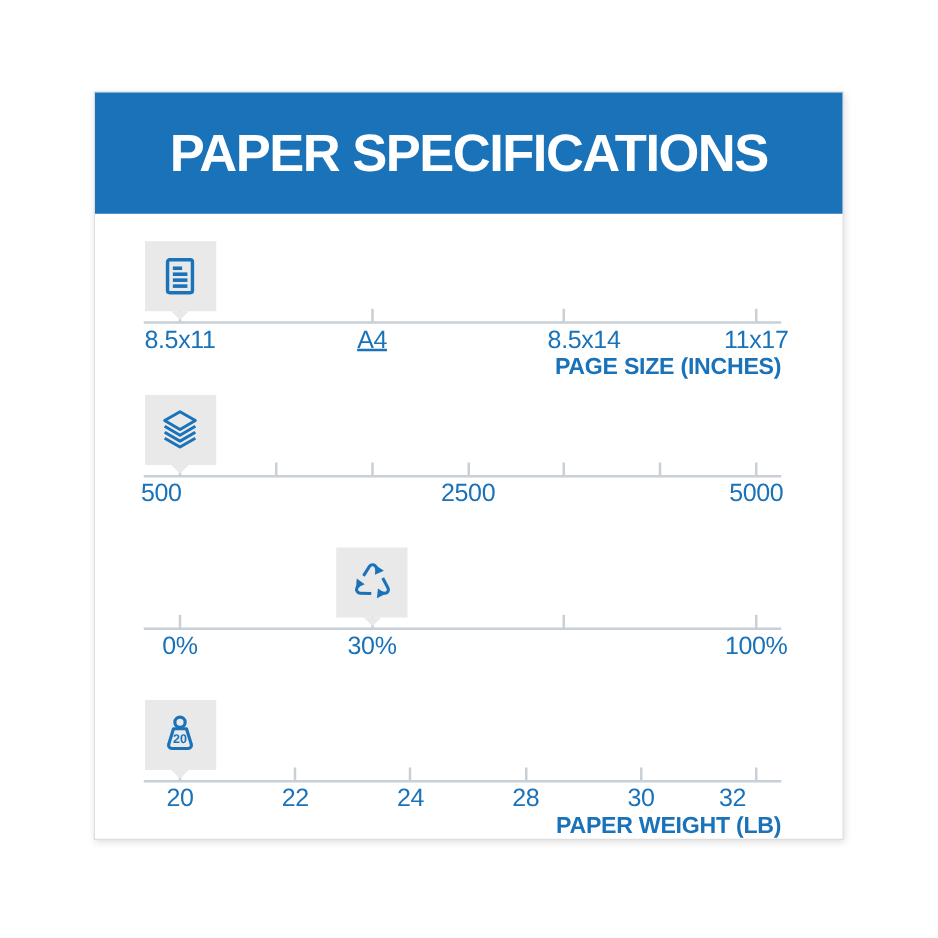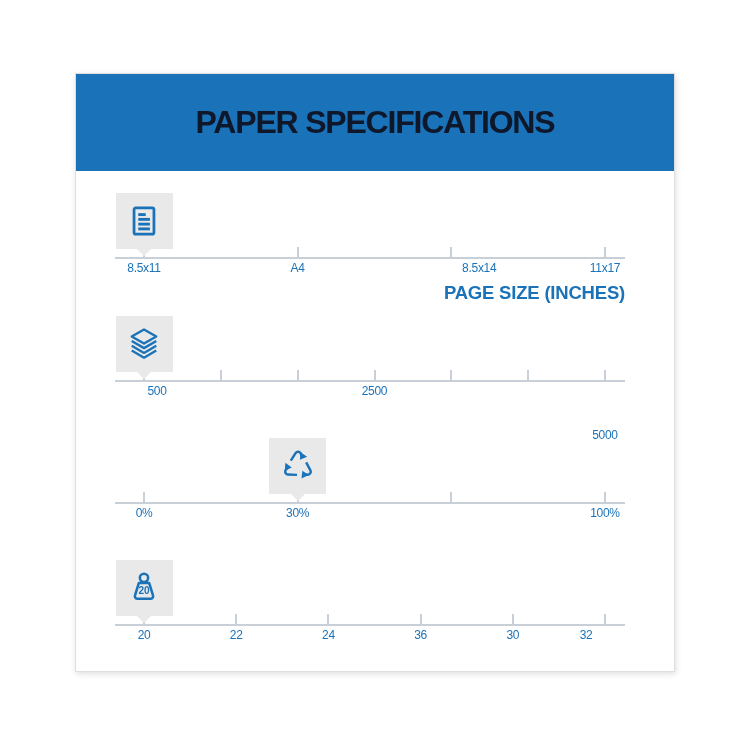--- a/index.html
+++ b/index.html
@@ -13,42 +13,42 @@
     border: 1px solid #dedede;
     box-shadow: 1px 2px 6px rgba(0,0,0,.13);
   }
 
   .card-header {
     position: absolute; left: 0; top: 0; width: 100%; height: 97px;
     background: var(--accent);
     display: flex; align-items: center; justify-content: center;
   }
   .card-header h1 {
-    color: #0f172a; font-size: 32px; font-weight: bold;
+    color: #ffffff; font-size: 42px; font-weight: bold;
     letter-spacing: -1.2px; white-space: nowrap;
   }
 
   .scale-row { position: absolute; left: 0; width: 598px; height: 122px; }
   .scale-row.r0 { top: 120px; }
   .scale-row.r1 { top: 243px; }
   .scale-row.r2 { top: 365px; }
   .scale-row.r3 { top: 487px; }
 
   .axis-line {
     position: absolute; left: 39px; top: 63px;
     width: 510px; height: 2px; background: var(--axis);
   }
   .tick {
     position: absolute; top: 53px; width: 2px; height: 11px;
     background: var(--axis);
   }
   .tick.tick-marker { top: 48px; height: 16px; }
   .tick-label {
     position: absolute; top: 67px; width: 90px;
-    text-align: center; font-size: 12px; color: var(--accent);
+    text-align: center; font-size: 20px; color: var(--accent);
     letter-spacing: -0.3px;
   }
   .scale-name {
     position: absolute; top: 88px; right: 49px;
     font-size: 18.5px; font-weight: bold; color: var(--accent);
     letter-spacing: -0.2px; white-space: nowrap;
   }
 
   .marker { position: absolute; top: -1px; width: 57px; height: 63px; }
   .marker-box {
@@ -74,21 +74,21 @@
   <div class="card-header">
     <h1>PAPER SPECIFICATIONS</h1>
   </div>
 
   <div class="scale-row r0">
     <div class="axis-line"></div>
     <div class="ticks">
         <div class="tick tick-marker" style="left: 67px;"></div>
         <div class="tick-label" style="left: 23px;">8.5x11</div>
         <div class="tick" style="left: 220.651px;"></div>
-        <div class="tick-label" style="left: 176.651px;">A4</div>
+        <div class="tick-label" style="left: 176.651px; text-decoration: underline;">A4</div>
         <div class="tick" style="left: 374.349px;"></div>
         <div class="tick-label" style="left: 330.349px; text-align: right;">8.5x14</div>
         <div class="tick" style="left: 528px;"></div>
         <div class="tick-label" style="left: 484px;">11x17</div>
       </div>
     <div class="marker" style="left: 39.5px;">
       <div class="marker-box">
         <span class="icon">
           <svg viewBox="0 0 34 34">
             <rect x="7.6" y="4.6" width="18.8" height="24.8" rx="1.6" fill="none" stroke="currentColor" stroke-width="2.6"></rect>
@@ -101,29 +101,29 @@
       </div>
       <div class="marker-tail"></div>
     </div>
     <div class="scale-name">PAGE SIZE (INCHES)</div>
   </div>
 
   <div class="scale-row r1">
     <div class="axis-line"></div>
     <div class="ticks">
         <div class="tick tick-marker" style="left: 67px;"></div>
-        <div class="tick-label" style="left: 36px; text-align: center;">500</div>
+        <div class="tick-label" style="left: 8px; text-align: center;">500</div>
         <div class="tick" style="left: 143.849px;"></div>
         <div class="tick" style="left: 220.651px;"></div>
         <div class="tick" style="left: 297.5px;"></div>
         <div class="tick-label" style="left: 253.5px;">2500</div>
         <div class="tick" style="left: 374.349px;"></div>
         <div class="tick" style="left: 451.151px;"></div>
         <div class="tick" style="left: 528px;"></div>
-        <div class="tick-label" style="left: 484px; margin-top: 44px;">5000</div>
+        <div class="tick-label" style="left: 484px;">5000</div>
       </div>
     <div class="marker" style="left: 39.5px;">
       <div class="marker-box">
         <span class="icon">
           <svg viewBox="0 0 34 34">
             <g fill="none" stroke="currentColor" stroke-width="2.2" stroke-linejoin="round">
               <path d="M17 3.2 L28.6 9.9 L17 16.6 L5.4 9.9 Z"></path>
               <path d="M5.4 14.2 L17 20.9 L28.6 14.2"></path>
               <path d="M5.4 18.7 L17 25.4 L28.6 18.7"></path>
               <path d="M5.4 23.2 L17 29.9 L28.6 23.2"></path>
@@ -174,33 +174,34 @@
   <div class="scale-row r3">
     <div class="axis-line"></div>
     <div class="ticks">
         <div class="tick tick-marker" style="left: 67px;"></div>
         <div class="tick-label" style="left: 23px;">20</div>
         <div class="tick" style="left: 159.2px;"></div>
         <div class="tick-label" style="left: 115.2px;">22</div>
         <div class="tick" style="left: 251.4px;"></div>
         <div class="tick-label" style="left: 207.4px;">24</div>
         <div class="tick" style="left: 343.6px;"></div>
-        <div class="tick-label" style="left: 299.6px;">36</div>
+        <div class="tick-label" style="left: 299.6px;">28</div>
         <div class="tick" style="left: 435.8px;"></div>
         <div class="tick-label" style="left: 391.8px;">30</div>
         <div class="tick" style="left: 528px;"></div>
         <div class="tick-label" style="left: 465px;">32</div>
       </div>
     <div class="marker" style="left: 39.5px;">
       <div class="marker-box">
         <span class="icon">
           <svg viewBox="0 0 34 34">
             <circle cx="17" cy="7.4" r="3.9" fill="none" stroke="currentColor" stroke-width="2.4"></circle>
             <path d="M12.1 12.3 L21.9 12.3 L25.5 23.9 a2.5 2.5 0 0 1 -2.4 3.3 L10.9 27.2 a2.5 2.5 0 0 1 -2.4 -3.3 Z" fill="none" stroke="currentColor" stroke-width="2.4" stroke-linejoin="round"></path>
             <text x="17" y="23" text-anchor="middle" font-size="9.5" font-weight="bold" fill="currentColor">20</text>
           </svg>
         </span>
       </div>
       <div class="marker-tail"></div>
     </div>
+    <div class="scale-name">PAPER WEIGHT (LB)</div>
   </div>
 
 </div>
 
 </body></html>

